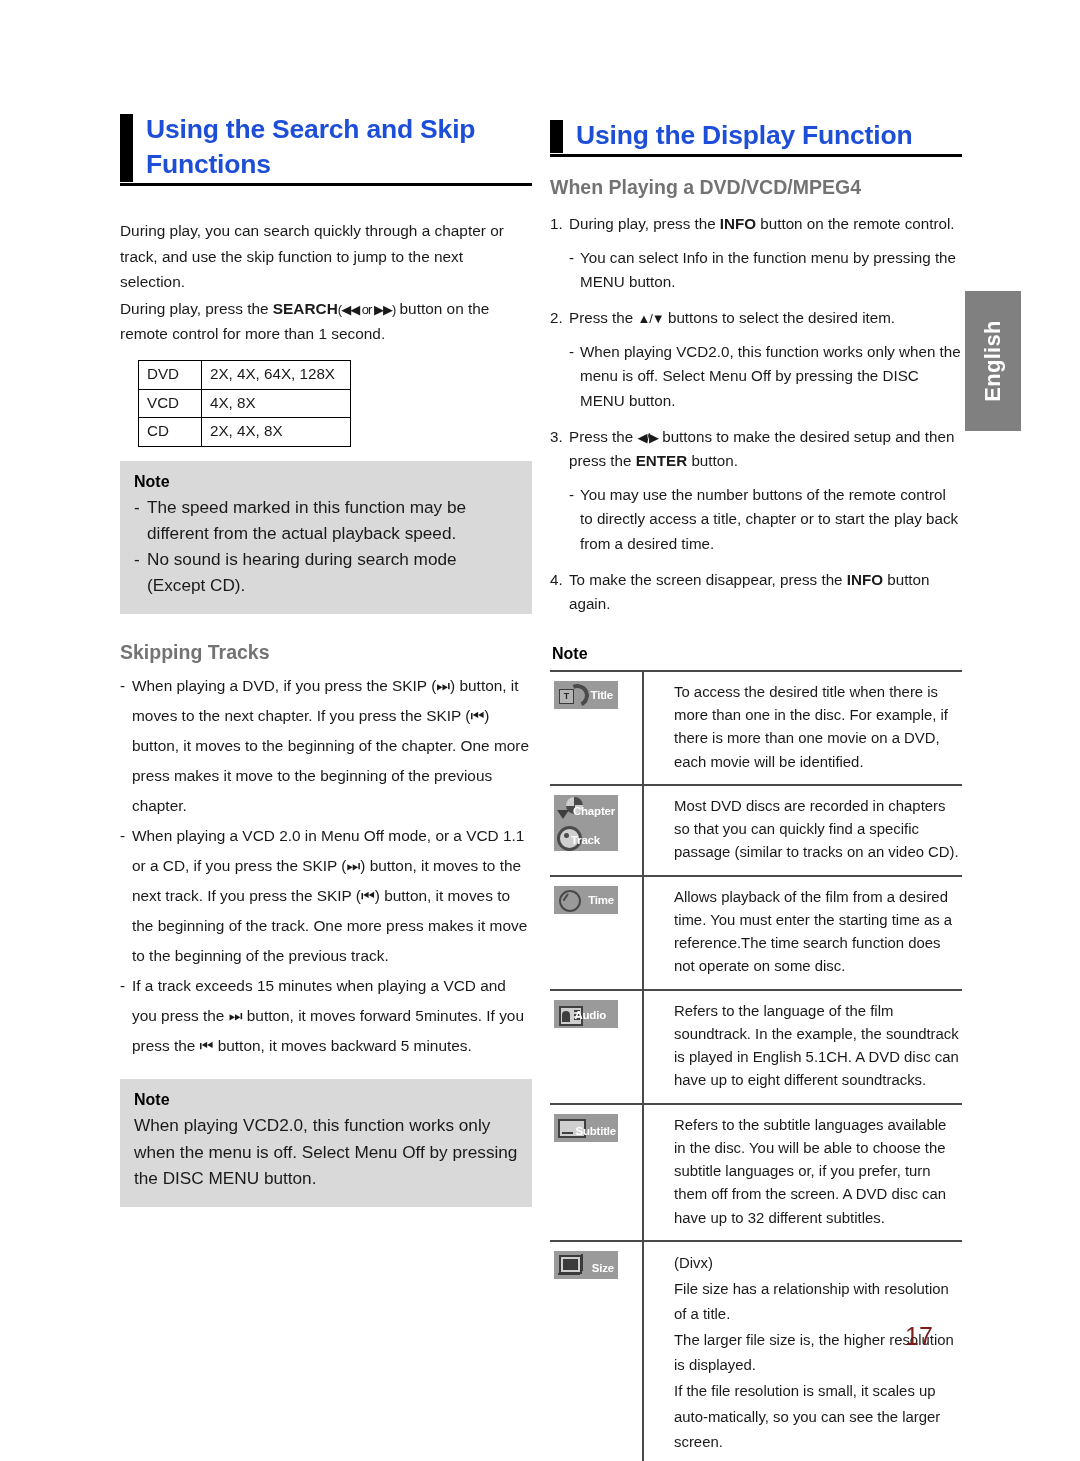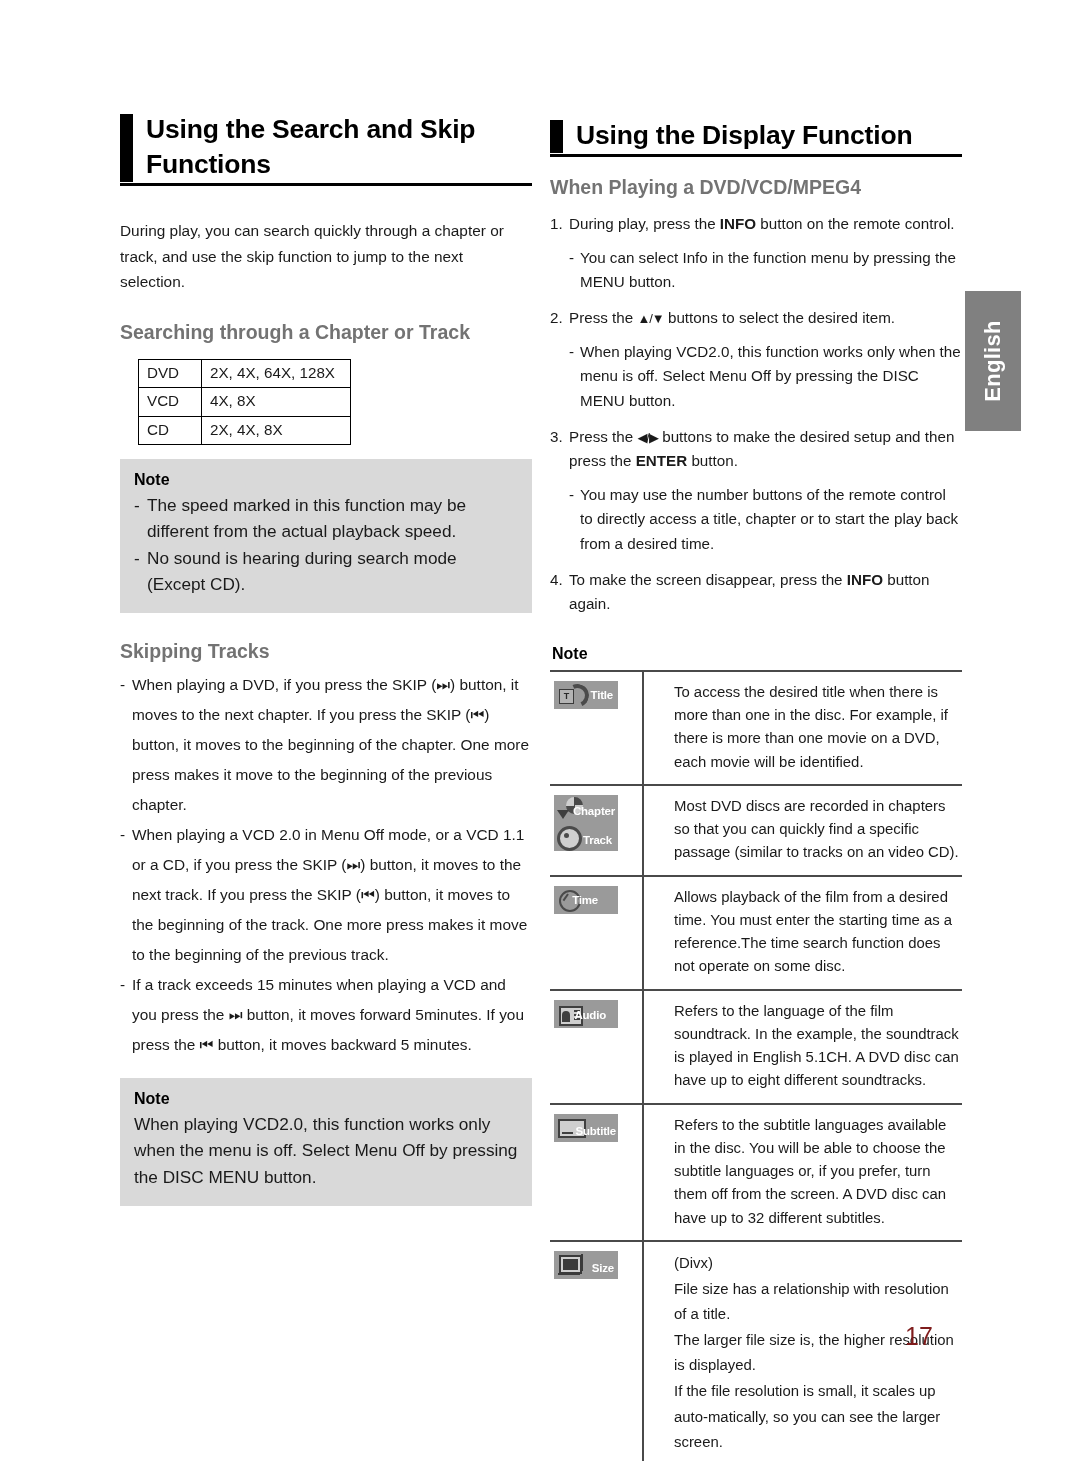--- a/index.html
+++ b/index.html
@@ -36,21 +36,21 @@
   }
 
   
   .sec-head {
     position: relative;
     padding-left: 26px;
     font-size: 26.5px;
     font-weight: bold;
     letter-spacing: -0.2px;
     line-height: 1.33;
-    color: #000000;
+    color: #1d4ed8;
   }
   .sec-head .bar {
     position: absolute;
     left: 0;
     top: 2px;
     width: 13px;
     background: #000;
   }
   .sec-head.two-line .bar { height: 68px; }
   .sec-head.one-line .bar { height: 33px; }
@@ -238,40 +238,40 @@
   .badge-chapter .tri {
     position: absolute;
     left: 3px; bottom: 4px;
     width: 0; height: 0;
     border-left: 6px solid transparent;
     border-right: 6px solid transparent;
     border-top: 9px solid #3f3f3f;
   }
 
   
-  .badge-track .lbl { right: 6px; bottom: 4px; margin-top: 47px; }
+  .badge-track .lbl { right: 18px; bottom: 4px; margin-top: 47px; }
   .badge-track .disc {
     position: absolute;
     left: 3px; top: 3px;
     width: 19px; height: 19px;
     border-radius: 50%;
     border: 3px solid #4a4a4a;
     background: #cfcfcf;
   }
   .badge-track .disc::after {
     content: "";
     position: absolute;
     left: 4px; top: 4px;
     width: 5px; height: 5px;
     border-radius: 50%;
     background: #4a4a4a;
   }
 
   
-  .badge-time .lbl { right: 20px; bottom: 7px; }
+  .badge-time .lbl { right: 4px; bottom: 7px; }
   .badge-time .clock {
     position: absolute;
     left: 5px; top: 4px;
     width: 18px; height: 18px;
     border-radius: 50%;
     border: 2px solid #4a4a4a;
   }
   .badge-time .hand {
     position: absolute;
     left: 13px; top: 8px;
@@ -395,22 +395,24 @@
     <div class="sec-head-wrap">
       <div class="sec-head two-line">
         <span class="bar"></span>
         <span>Using the Search and Skip Functions</span>
         <span class="rule"></span>
       </div>
     </div>
 
     <div class="body-text para" style="margin-top:36px;">During play, you can search quickly through a chapter or track, and use the skip function to jump to the next selection.</div>
 
-    <div class="sub-head">Searching through a Chapter or Track</div>
-
+
+    <div class="body-text">
+      <span>During play, press the </span><span class="b">SEARCH</span><span class="ico">(◀◀ or ▶▶)</span><span> button on the remote control for more than 1 second.</span>
+    </div>
 
     <table class="speed-table">
       <tbody>
         <tr>
           <td class="k">DVD</td>
           <td class="v">2X, 4X, 64X, 128X</td>
         </tr>
         <tr>
           <td class="k">VCD</td>
           <td class="v">4X, 8X</td>

